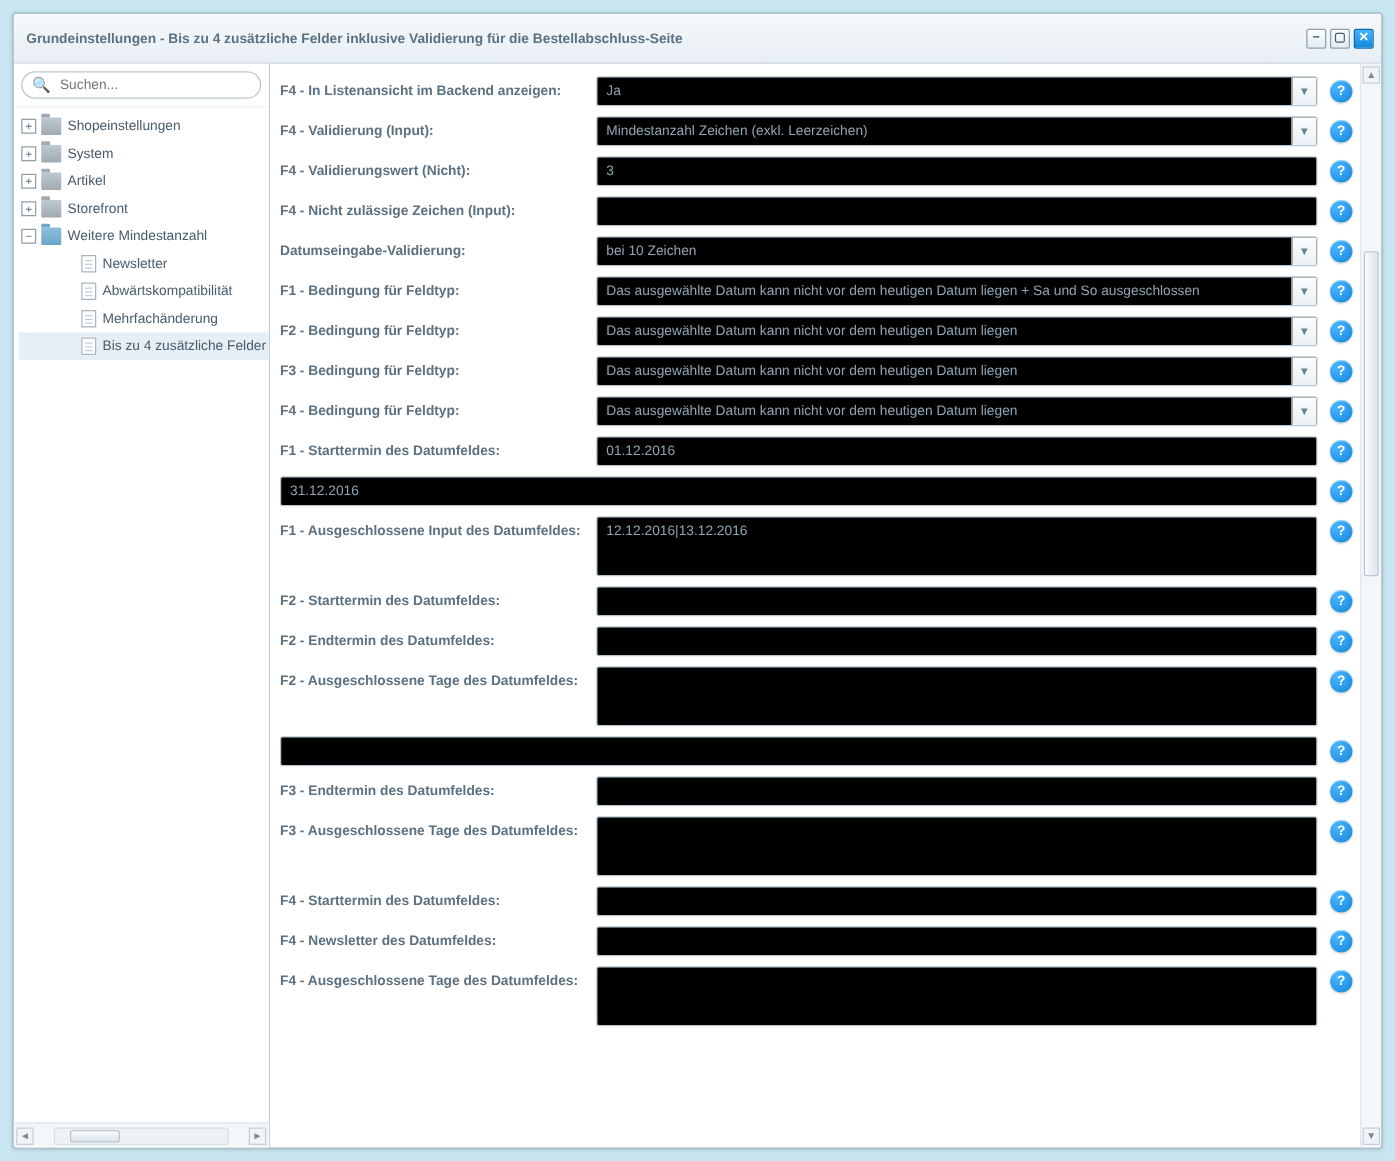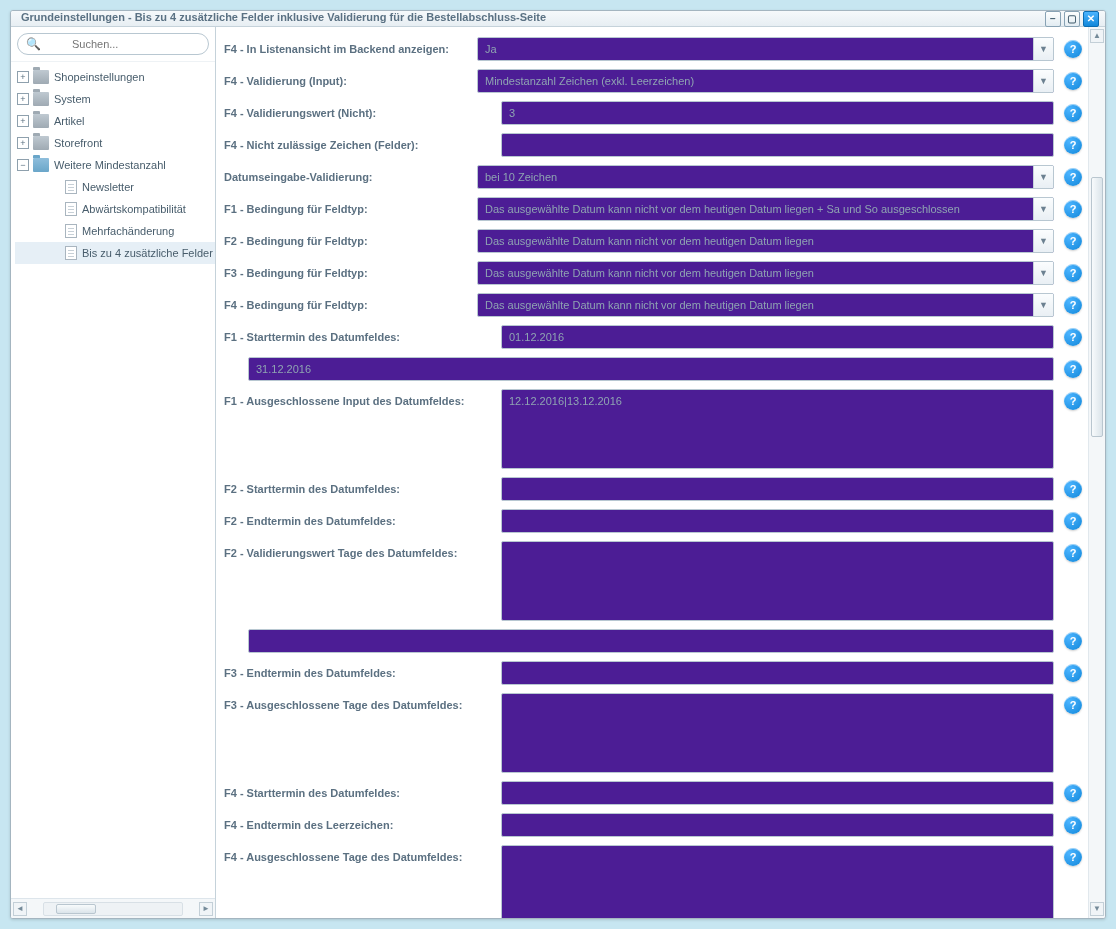--- a/index.html
+++ b/index.html
@@ -16,25 +16,25 @@
     height: 909px;
     background: #fff;
     border: 1px solid #a4b5c0;
     border-radius: 3px;
     display: flex;
     flex-direction: column;
     box-shadow: 0 1px 3px rgba(0,0,0,0.15);
     overflow: hidden;
   }
   .titlebar {
-    height: 16px;
+    height: 40px;
     background: linear-gradient(#f6f9fb,#e7eef3);
     border-bottom: 1px solid #c5d2da;
     display: flex;
-    align-items: flex-start;
+    align-items: center;
     padding: 0 6px 0 10px;
     color: #5a7183;
     font-weight: bold;
   }
   .titlebar .spacer { flex: 1; }
   .win-btn {
     width: 16px; height: 16px; margin-left: 3px;
     border: 1px solid #88a2b4;
     border-radius: 2px;
     background: linear-gradient(#fdfefe,#e2ecf2);
@@ -194,27 +194,27 @@
     padding-right: 8px;
   }
   .form-field {
     flex: 1;
     display: flex;
     align-items: stretch;
   }
   .txt, .combo, .ta {
     border: 1px solid #b8c7d1;
     border-radius: 2px;
-    background: #4c1d95;
+    background: #000000;
     font-size: 11px;
     color: #8fa4b2;
     padding: 0 7px;
   }
   .txt { height: 24px; flex:1; }
-  .ta { flex:1; height: 80px; padding:5px 7px; resize:none; font-family:inherit; }
+  .ta { flex:1; height: 48px; padding:5px 7px; resize:none; font-family:inherit; }
   .combo {
     height: 24px; flex:1; display:flex; align-items:center;
     padding-right: 0;
   }
   .combo-text { flex:1; overflow:hidden; white-space:nowrap; text-overflow:ellipsis; }
   .combo-trigger {
     width: 20px; align-self:stretch;
     border-left: 1px solid #c7d3db;
     background: linear-gradient(#fbfdfe,#e9eff4);
     display:flex; align-items:center; justify-content:center;
@@ -255,21 +255,21 @@
     border-color: #7e8d97;
     color: #fff;
     text-shadow: 0 -1px 0 rgba(0,0,0,.2);
   }
   .btn.primary {
     background: linear-gradient(#4bb4ff,#1187da);
     border-color: #0b6cb2;
     color: #fff;
     text-shadow: 0 -1px 0 rgba(0,0,0,.25);
   }
-  input,textarea { font-family: inherit; outline:none;margin-left:24px; }
+  input,textarea { font-family: inherit; outline:none; }
   ::-webkit-scrollbar { width: 0; height: 0; }
 </style>
 </head>
 <body>
 
 <div class="window">
 
   <div class="titlebar">
     <span>Grundeinstellungen - Bis zu 4 zusätzliche Felder inklusive Validierung für die Bestellabschluss-Seite</span>
     <span class="spacer"></span>
@@ -366,21 +366,21 @@
             <div class="help">?</div>
           </div>
           <div class="form-row">
             <div class="form-label">F4 - Validierungswert (Nicht):</div>
             <div class="form-field">
               <input type="text" class="txt" value="3" style="">
             </div>
             <div class="help">?</div>
           </div>
           <div class="form-row">
-            <div class="form-label">F4 - Nicht zulässige Zeichen (Felder):</div>
+            <div class="form-label">F4 - Nicht zulässige Zeichen (Input):</div>
             <div class="form-field">
               <input type="text" class="txt" style="">
             </div>
             <div class="help">?</div>
           </div>
           <div class="form-row">
             <div class="form-label">Datumseingabe-Validierung:</div>
             <div class="form-field">
               <div class="combo">
                 <span class="combo-text">bei 10 Zeichen</span>
@@ -457,21 +457,21 @@
             <div class="help">?</div>
           </div>
           <div class="form-row">
             <div class="form-label">F2 - Endtermin des Datumfeldes:</div>
             <div class="form-field">
               <input type="text" class="txt" style="">
             </div>
             <div class="help">?</div>
           </div>
           <div class="form-row">
-            <div class="form-label">F2 - Validierungswert Tage des Datumfeldes:</div>
+            <div class="form-label">F2 - Ausgeschlossene Tage des Datumfeldes:</div>
             <div class="form-field">
               <textarea class="ta" style=""></textarea>
             </div>
             <div class="help">?</div>
           </div>
           <div class="form-row">
             <div class="form-field">
               <input type="text" class="txt" style="">
             </div>
             <div class="help">?</div>
@@ -491,21 +491,21 @@
             <div class="help">?</div>
           </div>
           <div class="form-row">
             <div class="form-label">F4 - Starttermin des Datumfeldes:</div>
             <div class="form-field">
               <input type="text" class="txt" style="">
             </div>
             <div class="help">?</div>
           </div>
           <div class="form-row">
-            <div class="form-label">F4 - Endtermin des Leerzeichen:</div>
+            <div class="form-label">F4 - Newsletter des Datumfeldes:</div>
             <div class="form-field">
               <input type="text" class="txt" style="">
             </div>
             <div class="help">?</div>
           </div>
           <div class="form-row">
             <div class="form-label">F4 - Ausgeschlossene Tage des Datumfeldes:</div>
             <div class="form-field">
               <textarea class="ta" style=""></textarea>
             </div>

